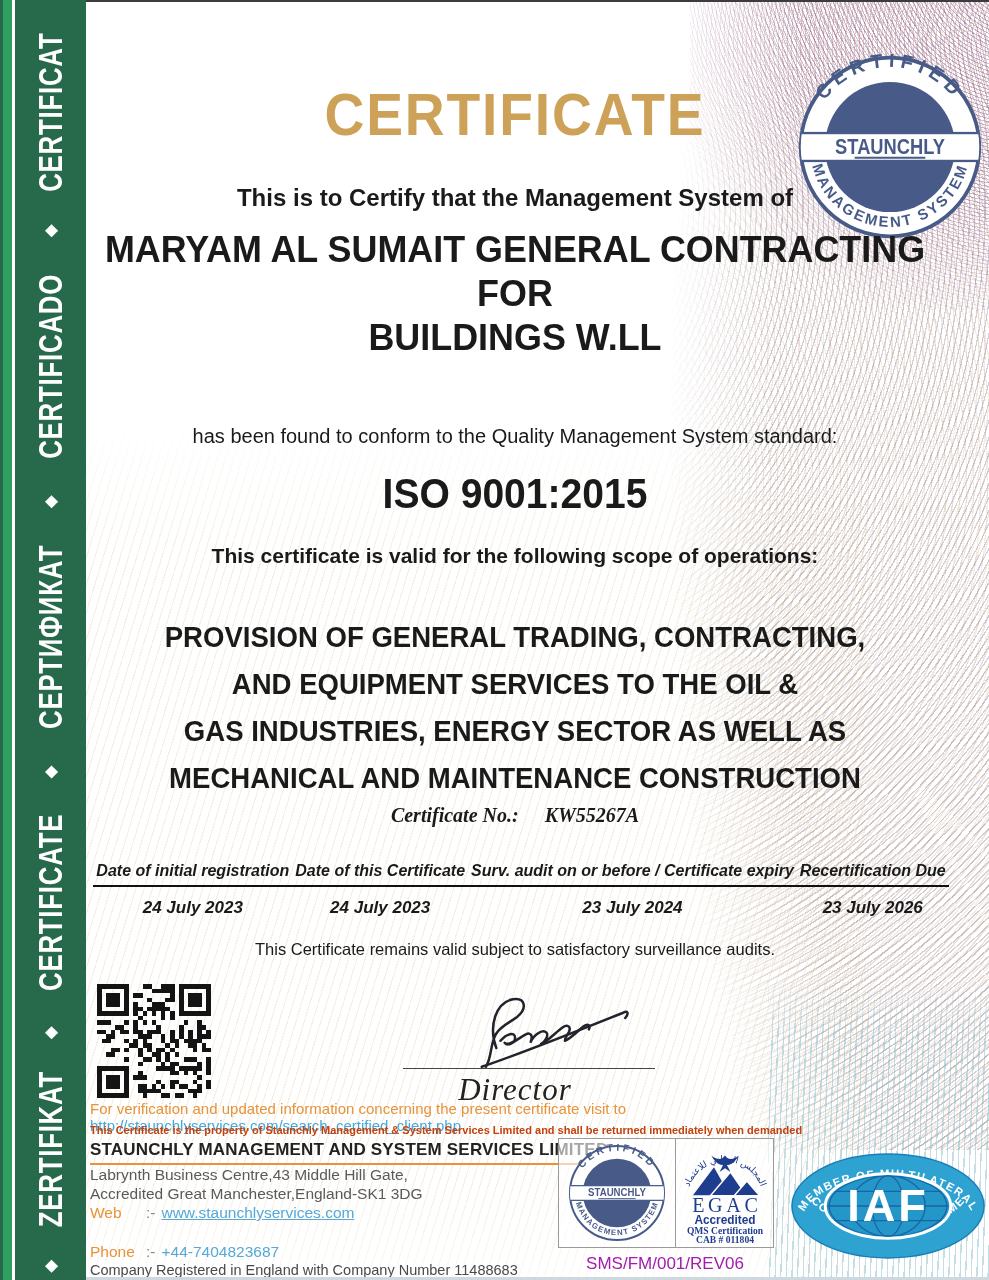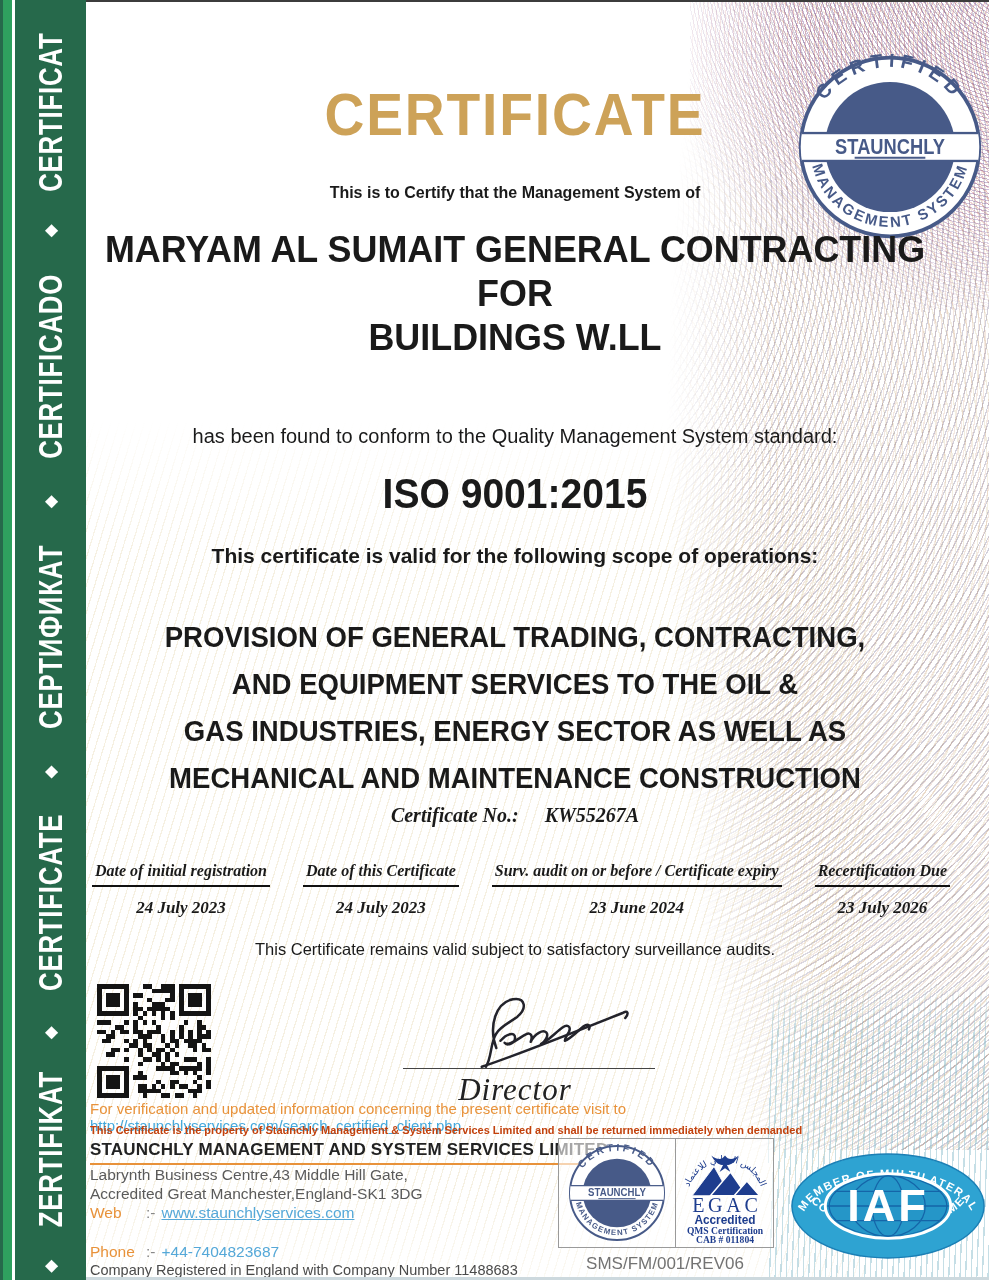--- a/index.html
+++ b/index.html
@@ -46,35 +46,35 @@
     margin-left:-640px;margin-top:-35px;transform:rotate(-90deg);
     display:flex;align-items:center;justify-content:space-evenly;
     color:#fff;font-weight:bold;white-space:nowrap;
   }
   .sb-word{font-size:34px;letter-spacing:1px;transform:scaleX(.76);}
   .sb-sep{font-size:17px;}
 
   
   .c-block{position:absolute;left:90px;width:850px;text-align:center;z-index:2;}
   .title{top:80px;font-size:60px;font-weight:bold;letter-spacing:2px;color:#CDA258;transform:scaleX(.92);}
-  .intro{top:184px;font-size:16px;font-weight:bold;}
+  .intro{top:184px;font-size:24px;font-weight:bold;}
   .company{top:228px;font-size:37px;font-weight:bold;line-height:44px;white-space:pre-line;transform:scaleX(.97);}
   .addr{top:340px;font-size:20px;font-weight:bold;line-height:31px;white-space:pre-line;}
   .conform{top:425px;font-size:20px;font-weight:normal;}
   .iso{top:470px;font-size:42px;font-weight:bold;transform:scaleX(.93);}
   .scope-intro{top:544px;font-size:21px;font-weight:bold;}
   .scope{top:614px;font-size:29px;font-weight:bold;line-height:47px;white-space:pre-line;transform:scaleX(.95);}
   .certno{top:804px;font-family:"Liberation Serif","DejaVu Serif",serif;font-style:italic;font-weight:bold;font-size:20px;}
   .certno .num{margin-left:26px;}
   .validnote{top:940px;font-size:16.5px;}
   .director{top:1072px;font-family:"Liberation Serif","DejaVu Serif",serif;font-style:italic;font-size:31px;letter-spacing:1px;color:#222;}
 
   
-  .dates{position:absolute;left:92px;top:862px;width:858px;display:flex;justify-content:space-between;z-index:2;
-         font-family:Liberation Serif, serif;font-style:italic;font-weight:bold;}
+  .dates{position:absolute;left:92px;top:862px;width:858px;display:flex;justify-content:center;z-index:2;
+         font-family:Liberation Sans, sans-serif;font-style:italic;font-weight:bold;}
   .dcol{text-align:center;}
   .dhead{display:inline-block;font-size:16px;border-bottom:2px solid #111;padding:0 3px 5px;white-space:nowrap;}
   .dval{margin-top:11px;font-size:17px;}
 
   
   .qr{position:absolute;left:95px;top:984px;width:118px;height:114px;z-index:2;}
   .qr svg{width:100%;height:100%;shape-rendering:crispEdges;}
   .sig{position:absolute;left:435px;top:994px;width:210px;height:76px;z-index:2;}
   .sigline{position:absolute;left:403px;top:1068px;width:252px;border-top:1.6px solid #444;z-index:2;}
 
@@ -95,21 +95,21 @@
   .f-sep{color:#888;margin-right:6px;}
   .f-val{color:#55A8D8;}
 
   
   .logobox{position:absolute;left:558px;top:1138px;width:214px;height:108px;border:1.5px solid #9a9a9a;
            display:flex;z-index:2;background:rgba(255,255,255,.6);}
   .logobox .cell1{width:116px;display:flex;align-items:center;justify-content:center;border-right:1.5px solid #9a9a9a;}
   .logobox .cell2{flex:1;display:flex;align-items:center;justify-content:center;}
   .seal-top{position:absolute;left:797px;top:54px;width:186px;height:186px;z-index:2;}
   .iaf{position:absolute;left:790px;top:1152px;width:196px;height:108px;z-index:2;}
-  .smsref{position:absolute;left:558px;top:1254px;width:214px;text-align:center;font-size:17px;color:#737373;z-index:2;}
+  .smsref{position:absolute;left:558px;top:1254px;width:214px;text-align:center;font-size:17px;color:#a21caf;z-index:2;}
 </style>
 </head>
 <body>
 
 <div id="page">
 
   <div class="gx gx1"></div>
   <div class="gx gx2"></div>
   <div class="gx gx3"></div>
   <div class="gx gx4"></div>
@@ -178,21 +178,21 @@
     <div class="dcol">
       <span class="dhead">Date of initial registration</span>
       <div class="dval">24 July 2023</div>
     </div>
     <div class="dcol">
       <span class="dhead">Date of this Certificate</span>
       <div class="dval">24 July 2023</div>
     </div>
     <div class="dcol">
       <span class="dhead">Surv. audit on or before / Certificate expiry</span>
-      <div class="dval">23 June 2024</div>
+      <div class="dval">23 July 2024</div>
     </div>
     <div class="dcol">
       <span class="dhead">Recertification Due</span>
       <div class="dval">23 July 2026</div>
     </div>
   </div>
 
   <div class="c-block validnote">This Certificate remains valid subject to satisfactory surveillance audits.</div>
 
   <div class="qr">

